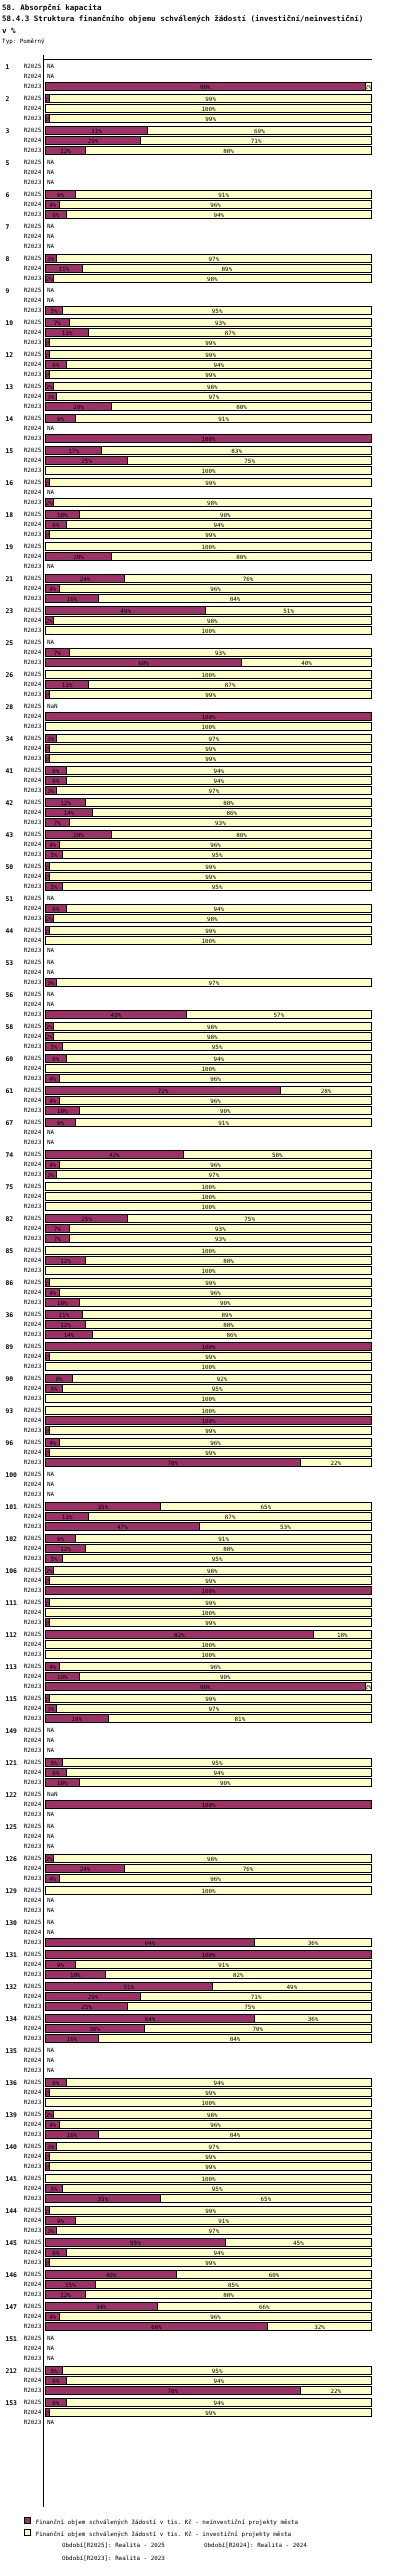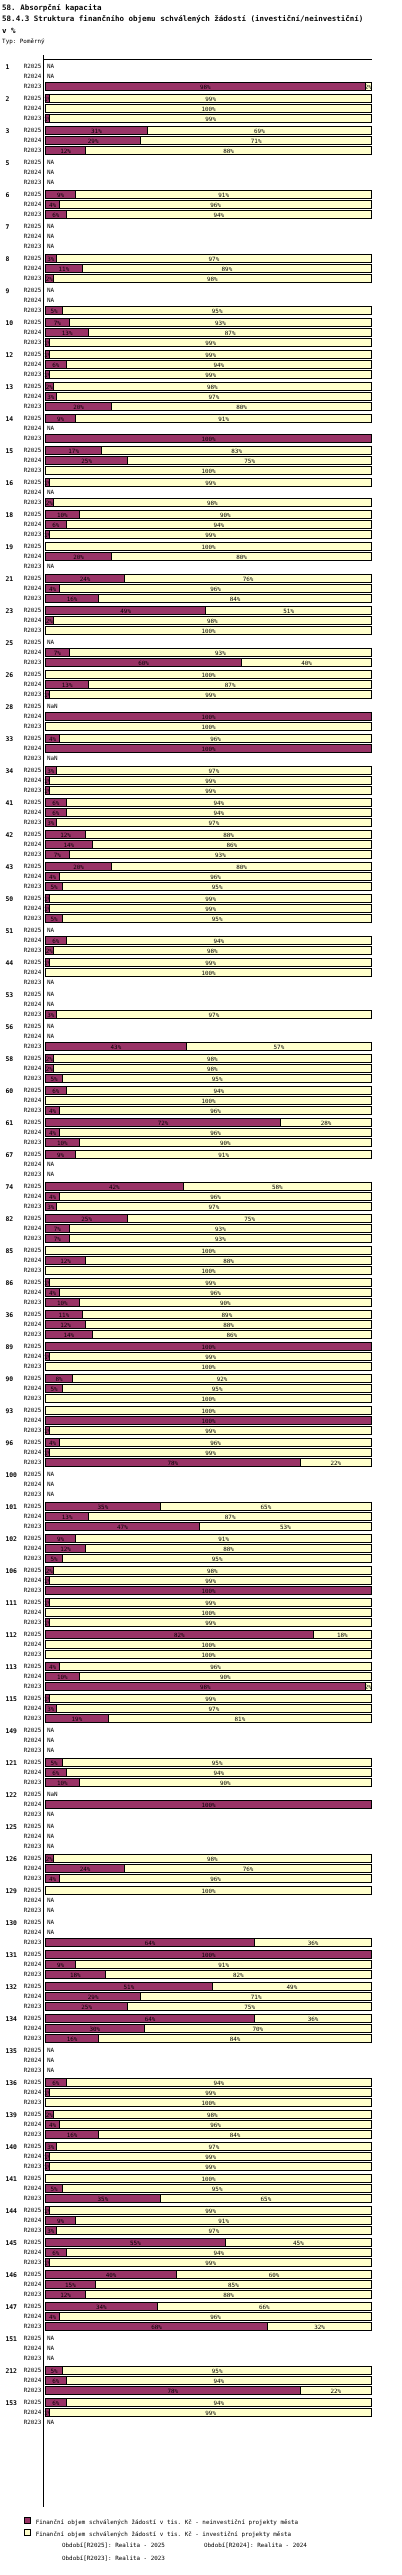--- a/index.html
+++ b/index.html
@@ -680,483 +680,484 @@
       <div class="row r2">
         <span class="plabel">R2023</span>
         <div class="bar">
           <div class="seg" style="width: 100%; background-color: rgb(255, 255, 204);">
             <span class="val">100%</span>
           </div>
         </div>
       </div>
     </div>
     <div class="group">
-      <div class="gnum">33</div>
-      <div class="row r0">
-        <span class="plabel">R2025</span>
+      <div class="gnum">34</div>
+      <div class="row r0">
+        <span class="plabel">R2025</span>
+        <div class="bar">
+          <div class="seg" style="width: 3%; background-color: rgb(153, 51, 102);">
+            <span class="val">3%</span>
+          </div>
+          <div class="seg" style="width: 97%; background-color: rgb(255, 255, 204);">
+            <span class="val">97%</span>
+          </div>
+        </div>
+      </div>
+      <div class="row r1">
+        <span class="plabel">R2024</span>
+        <div class="bar">
+          <div class="seg" style="width: 1%; background-color: rgb(153, 51, 102);">
+            <span class="val">1%</span>
+          </div>
+          <div class="seg" style="width: 99%; background-color: rgb(255, 255, 204);">
+            <span class="val">99%</span>
+          </div>
+        </div>
+      </div>
+      <div class="row r2">
+        <span class="plabel">R2023</span>
+        <div class="bar">
+          <div class="seg" style="width: 1%; background-color: rgb(153, 51, 102);">
+            <span class="val">1%</span>
+          </div>
+          <div class="seg" style="width: 99%; background-color: rgb(255, 255, 204);">
+            <span class="val">99%</span>
+          </div>
+        </div>
+      </div>
+    </div>
+    <div class="group">
+      <div class="gnum">41</div>
+      <div class="row r0">
+        <span class="plabel">R2025</span>
+        <div class="bar">
+          <div class="seg" style="width: 6%; background-color: rgb(153, 51, 102);">
+            <span class="val">6%</span>
+          </div>
+          <div class="seg" style="width: 94%; background-color: rgb(255, 255, 204);">
+            <span class="val">94%</span>
+          </div>
+        </div>
+      </div>
+      <div class="row r1">
+        <span class="plabel">R2024</span>
+        <div class="bar">
+          <div class="seg" style="width: 6%; background-color: rgb(153, 51, 102);">
+            <span class="val">6%</span>
+          </div>
+          <div class="seg" style="width: 94%; background-color: rgb(255, 255, 204);">
+            <span class="val">94%</span>
+          </div>
+        </div>
+      </div>
+      <div class="row r2">
+        <span class="plabel">R2023</span>
+        <div class="bar">
+          <div class="seg" style="width: 3%; background-color: rgb(153, 51, 102);">
+            <span class="val">3%</span>
+          </div>
+          <div class="seg" style="width: 97%; background-color: rgb(255, 255, 204);">
+            <span class="val">97%</span>
+          </div>
+        </div>
+      </div>
+    </div>
+    <div class="group">
+      <div class="gnum">42</div>
+      <div class="row r0">
+        <span class="plabel">R2025</span>
+        <div class="bar">
+          <div class="seg" style="width: 12%; background-color: rgb(153, 51, 102);">
+            <span class="val">12%</span>
+          </div>
+          <div class="seg" style="width: 88%; background-color: rgb(255, 255, 204);">
+            <span class="val">88%</span>
+          </div>
+        </div>
+      </div>
+      <div class="row r1">
+        <span class="plabel">R2024</span>
+        <div class="bar">
+          <div class="seg" style="width: 14%; background-color: rgb(153, 51, 102);">
+            <span class="val">14%</span>
+          </div>
+          <div class="seg" style="width: 86%; background-color: rgb(255, 255, 204);">
+            <span class="val">86%</span>
+          </div>
+        </div>
+      </div>
+      <div class="row r2">
+        <span class="plabel">R2023</span>
+        <div class="bar">
+          <div class="seg" style="width: 7%; background-color: rgb(153, 51, 102);">
+            <span class="val">7%</span>
+          </div>
+          <div class="seg" style="width: 93%; background-color: rgb(255, 255, 204);">
+            <span class="val">93%</span>
+          </div>
+        </div>
+      </div>
+    </div>
+    <div class="group">
+      <div class="gnum">43</div>
+      <div class="row r0">
+        <span class="plabel">R2025</span>
+        <div class="bar">
+          <div class="seg" style="width: 20%; background-color: rgb(153, 51, 102);">
+            <span class="val">20%</span>
+          </div>
+          <div class="seg" style="width: 80%; background-color: rgb(255, 255, 204);">
+            <span class="val">80%</span>
+          </div>
+        </div>
+      </div>
+      <div class="row r1">
+        <span class="plabel">R2024</span>
         <div class="bar">
           <div class="seg" style="width: 4%; background-color: rgb(153, 51, 102);">
             <span class="val">4%</span>
           </div>
           <div class="seg" style="width: 96%; background-color: rgb(255, 255, 204);">
             <span class="val">96%</span>
           </div>
         </div>
       </div>
-      <div class="row r1">
-        <span class="plabel">R2024</span>
-        <div class="bar">
-          <div class="seg" style="width: 100%; background-color: rgb(153, 51, 102);">
-            <span class="val">100%</span>
-          </div>
-        </div>
-      </div>
-      <div class="row r2">
-        <span class="plabel">R2023</span>
-        <span class="navalue">NaN</span>
-      </div>
-    </div>
-    <div class="group">
-      <div class="gnum">34</div>
-      <div class="row r0">
-        <span class="plabel">R2025</span>
+      <div class="row r2">
+        <span class="plabel">R2023</span>
+        <div class="bar">
+          <div class="seg" style="width: 5%; background-color: rgb(153, 51, 102);">
+            <span class="val">5%</span>
+          </div>
+          <div class="seg" style="width: 95%; background-color: rgb(255, 255, 204);">
+            <span class="val">95%</span>
+          </div>
+        </div>
+      </div>
+    </div>
+    <div class="group">
+      <div class="gnum">50</div>
+      <div class="row r0">
+        <span class="plabel">R2025</span>
+        <div class="bar">
+          <div class="seg" style="width: 1%; background-color: rgb(153, 51, 102);">
+            <span class="val">1%</span>
+          </div>
+          <div class="seg" style="width: 99%; background-color: rgb(255, 255, 204);">
+            <span class="val">99%</span>
+          </div>
+        </div>
+      </div>
+      <div class="row r1">
+        <span class="plabel">R2024</span>
+        <div class="bar">
+          <div class="seg" style="width: 1%; background-color: rgb(153, 51, 102);">
+            <span class="val">1%</span>
+          </div>
+          <div class="seg" style="width: 99%; background-color: rgb(255, 255, 204);">
+            <span class="val">99%</span>
+          </div>
+        </div>
+      </div>
+      <div class="row r2">
+        <span class="plabel">R2023</span>
+        <div class="bar">
+          <div class="seg" style="width: 5%; background-color: rgb(153, 51, 102);">
+            <span class="val">5%</span>
+          </div>
+          <div class="seg" style="width: 95%; background-color: rgb(255, 255, 204);">
+            <span class="val">95%</span>
+          </div>
+        </div>
+      </div>
+    </div>
+    <div class="group">
+      <div class="gnum">51</div>
+      <div class="row r0">
+        <span class="plabel">R2025</span>
+        <span class="navalue">NA</span>
+      </div>
+      <div class="row r1">
+        <span class="plabel">R2024</span>
+        <div class="bar">
+          <div class="seg" style="width: 6%; background-color: rgb(153, 51, 102);">
+            <span class="val">6%</span>
+          </div>
+          <div class="seg" style="width: 94%; background-color: rgb(255, 255, 204);">
+            <span class="val">94%</span>
+          </div>
+        </div>
+      </div>
+      <div class="row r2">
+        <span class="plabel">R2023</span>
+        <div class="bar">
+          <div class="seg" style="width: 2%; background-color: rgb(153, 51, 102);">
+            <span class="val">2%</span>
+          </div>
+          <div class="seg" style="width: 98%; background-color: rgb(255, 255, 204);">
+            <span class="val">98%</span>
+          </div>
+        </div>
+      </div>
+    </div>
+    <div class="group">
+      <div class="gnum">44</div>
+      <div class="row r0">
+        <span class="plabel">R2025</span>
+        <div class="bar">
+          <div class="seg" style="width: 1%; background-color: rgb(153, 51, 102);">
+            <span class="val">1%</span>
+          </div>
+          <div class="seg" style="width: 99%; background-color: rgb(255, 255, 204);">
+            <span class="val">99%</span>
+          </div>
+        </div>
+      </div>
+      <div class="row r1">
+        <span class="plabel">R2024</span>
+        <div class="bar">
+          <div class="seg" style="width: 100%; background-color: rgb(255, 255, 204);">
+            <span class="val">100%</span>
+          </div>
+        </div>
+      </div>
+      <div class="row r2">
+        <span class="plabel">R2023</span>
+        <span class="navalue">NA</span>
+      </div>
+    </div>
+    <div class="group">
+      <div class="gnum">53</div>
+      <div class="row r0">
+        <span class="plabel">R2025</span>
+        <span class="navalue">NA</span>
+      </div>
+      <div class="row r1">
+        <span class="plabel">R2024</span>
+        <span class="navalue">NA</span>
+      </div>
+      <div class="row r2">
+        <span class="plabel">R2023</span>
         <div class="bar">
           <div class="seg" style="width: 3%; background-color: rgb(153, 51, 102);">
             <span class="val">3%</span>
           </div>
           <div class="seg" style="width: 97%; background-color: rgb(255, 255, 204);">
             <span class="val">97%</span>
           </div>
         </div>
       </div>
-      <div class="row r1">
-        <span class="plabel">R2024</span>
-        <div class="bar">
-          <div class="seg" style="width: 1%; background-color: rgb(153, 51, 102);">
-            <span class="val">1%</span>
-          </div>
-          <div class="seg" style="width: 99%; background-color: rgb(255, 255, 204);">
-            <span class="val">99%</span>
-          </div>
-        </div>
-      </div>
-      <div class="row r2">
-        <span class="plabel">R2023</span>
-        <div class="bar">
-          <div class="seg" style="width: 1%; background-color: rgb(153, 51, 102);">
-            <span class="val">1%</span>
-          </div>
-          <div class="seg" style="width: 99%; background-color: rgb(255, 255, 204);">
-            <span class="val">99%</span>
-          </div>
-        </div>
-      </div>
-    </div>
-    <div class="group">
-      <div class="gnum">41</div>
+    </div>
+    <div class="group">
+      <div class="gnum">56</div>
+      <div class="row r0">
+        <span class="plabel">R2025</span>
+        <span class="navalue">NA</span>
+      </div>
+      <div class="row r1">
+        <span class="plabel">R2024</span>
+        <span class="navalue">NA</span>
+      </div>
+      <div class="row r2">
+        <span class="plabel">R2023</span>
+        <div class="bar">
+          <div class="seg" style="width: 43%; background-color: rgb(153, 51, 102);">
+            <span class="val">43%</span>
+          </div>
+          <div class="seg" style="width: 57%; background-color: rgb(255, 255, 204);">
+            <span class="val">57%</span>
+          </div>
+        </div>
+      </div>
+    </div>
+    <div class="group">
+      <div class="gnum">58</div>
+      <div class="row r0">
+        <span class="plabel">R2025</span>
+        <div class="bar">
+          <div class="seg" style="width: 2%; background-color: rgb(153, 51, 102);">
+            <span class="val">2%</span>
+          </div>
+          <div class="seg" style="width: 98%; background-color: rgb(255, 255, 204);">
+            <span class="val">98%</span>
+          </div>
+        </div>
+      </div>
+      <div class="row r1">
+        <span class="plabel">R2024</span>
+        <div class="bar">
+          <div class="seg" style="width: 2%; background-color: rgb(153, 51, 102);">
+            <span class="val">2%</span>
+          </div>
+          <div class="seg" style="width: 98%; background-color: rgb(255, 255, 204);">
+            <span class="val">98%</span>
+          </div>
+        </div>
+      </div>
+      <div class="row r2">
+        <span class="plabel">R2023</span>
+        <div class="bar">
+          <div class="seg" style="width: 5%; background-color: rgb(153, 51, 102);">
+            <span class="val">5%</span>
+          </div>
+          <div class="seg" style="width: 95%; background-color: rgb(255, 255, 204);">
+            <span class="val">95%</span>
+          </div>
+        </div>
+      </div>
+    </div>
+    <div class="group">
+      <div class="gnum">60</div>
       <div class="row r0">
         <span class="plabel">R2025</span>
         <div class="bar">
           <div class="seg" style="width: 6%; background-color: rgb(153, 51, 102);">
             <span class="val">6%</span>
           </div>
           <div class="seg" style="width: 94%; background-color: rgb(255, 255, 204);">
             <span class="val">94%</span>
           </div>
         </div>
       </div>
       <div class="row r1">
         <span class="plabel">R2024</span>
         <div class="bar">
-          <div class="seg" style="width: 6%; background-color: rgb(153, 51, 102);">
-            <span class="val">6%</span>
-          </div>
-          <div class="seg" style="width: 94%; background-color: rgb(255, 255, 204);">
-            <span class="val">94%</span>
+          <div class="seg" style="width: 100%; background-color: rgb(255, 255, 204);">
+            <span class="val">100%</span>
+          </div>
+        </div>
+      </div>
+      <div class="row r2">
+        <span class="plabel">R2023</span>
+        <div class="bar">
+          <div class="seg" style="width: 4%; background-color: rgb(153, 51, 102);">
+            <span class="val">4%</span>
+          </div>
+          <div class="seg" style="width: 96%; background-color: rgb(255, 255, 204);">
+            <span class="val">96%</span>
+          </div>
+        </div>
+      </div>
+    </div>
+    <div class="group">
+      <div class="gnum">61</div>
+      <div class="row r0">
+        <span class="plabel">R2025</span>
+        <div class="bar">
+          <div class="seg" style="width: 72%; background-color: rgb(153, 51, 102);">
+            <span class="val">72%</span>
+          </div>
+          <div class="seg" style="width: 28%; background-color: rgb(255, 255, 204);">
+            <span class="val">28%</span>
+          </div>
+        </div>
+      </div>
+      <div class="row r1">
+        <span class="plabel">R2024</span>
+        <div class="bar">
+          <div class="seg" style="width: 4%; background-color: rgb(153, 51, 102);">
+            <span class="val">4%</span>
+          </div>
+          <div class="seg" style="width: 96%; background-color: rgb(255, 255, 204);">
+            <span class="val">96%</span>
+          </div>
+        </div>
+      </div>
+      <div class="row r2">
+        <span class="plabel">R2023</span>
+        <div class="bar">
+          <div class="seg" style="width: 10%; background-color: rgb(153, 51, 102);">
+            <span class="val">10%</span>
+          </div>
+          <div class="seg" style="width: 90%; background-color: rgb(255, 255, 204);">
+            <span class="val">90%</span>
+          </div>
+        </div>
+      </div>
+    </div>
+    <div class="group">
+      <div class="gnum">67</div>
+      <div class="row r0">
+        <span class="plabel">R2025</span>
+        <div class="bar">
+          <div class="seg" style="width: 9%; background-color: rgb(153, 51, 102);">
+            <span class="val">9%</span>
+          </div>
+          <div class="seg" style="width: 91%; background-color: rgb(255, 255, 204);">
+            <span class="val">91%</span>
+          </div>
+        </div>
+      </div>
+      <div class="row r1">
+        <span class="plabel">R2024</span>
+        <span class="navalue">NA</span>
+      </div>
+      <div class="row r2">
+        <span class="plabel">R2023</span>
+        <span class="navalue">NA</span>
+      </div>
+    </div>
+    <div class="group">
+      <div class="gnum">74</div>
+      <div class="row r0">
+        <span class="plabel">R2025</span>
+        <div class="bar">
+          <div class="seg" style="width: 42%; background-color: rgb(153, 51, 102);">
+            <span class="val">42%</span>
+          </div>
+          <div class="seg" style="width: 58%; background-color: rgb(255, 255, 204);">
+            <span class="val">58%</span>
+          </div>
+        </div>
+      </div>
+      <div class="row r1">
+        <span class="plabel">R2024</span>
+        <div class="bar">
+          <div class="seg" style="width: 4%; background-color: rgb(153, 51, 102);">
+            <span class="val">4%</span>
+          </div>
+          <div class="seg" style="width: 96%; background-color: rgb(255, 255, 204);">
+            <span class="val">96%</span>
           </div>
         </div>
       </div>
       <div class="row r2">
         <span class="plabel">R2023</span>
         <div class="bar">
           <div class="seg" style="width: 3%; background-color: rgb(153, 51, 102);">
             <span class="val">3%</span>
           </div>
           <div class="seg" style="width: 97%; background-color: rgb(255, 255, 204);">
             <span class="val">97%</span>
           </div>
         </div>
       </div>
     </div>
     <div class="group">
-      <div class="gnum">42</div>
-      <div class="row r0">
-        <span class="plabel">R2025</span>
-        <div class="bar">
-          <div class="seg" style="width: 12%; background-color: rgb(153, 51, 102);">
-            <span class="val">12%</span>
-          </div>
-          <div class="seg" style="width: 88%; background-color: rgb(255, 255, 204);">
-            <span class="val">88%</span>
-          </div>
-        </div>
-      </div>
-      <div class="row r1">
-        <span class="plabel">R2024</span>
-        <div class="bar">
-          <div class="seg" style="width: 14%; background-color: rgb(153, 51, 102);">
-            <span class="val">14%</span>
-          </div>
-          <div class="seg" style="width: 86%; background-color: rgb(255, 255, 204);">
-            <span class="val">86%</span>
-          </div>
-        </div>
-      </div>
-      <div class="row r2">
-        <span class="plabel">R2023</span>
-        <div class="bar">
-          <div class="seg" style="width: 7%; background-color: rgb(153, 51, 102);">
-            <span class="val">7%</span>
-          </div>
-          <div class="seg" style="width: 93%; background-color: rgb(255, 255, 204);">
-            <span class="val">93%</span>
-          </div>
-        </div>
-      </div>
-    </div>
-    <div class="group">
-      <div class="gnum">43</div>
-      <div class="row r0">
-        <span class="plabel">R2025</span>
-        <div class="bar">
-          <div class="seg" style="width: 20%; background-color: rgb(153, 51, 102);">
-            <span class="val">20%</span>
-          </div>
-          <div class="seg" style="width: 80%; background-color: rgb(255, 255, 204);">
-            <span class="val">80%</span>
-          </div>
-        </div>
-      </div>
-      <div class="row r1">
-        <span class="plabel">R2024</span>
-        <div class="bar">
-          <div class="seg" style="width: 4%; background-color: rgb(153, 51, 102);">
-            <span class="val">4%</span>
-          </div>
-          <div class="seg" style="width: 96%; background-color: rgb(255, 255, 204);">
-            <span class="val">96%</span>
-          </div>
-        </div>
-      </div>
-      <div class="row r2">
-        <span class="plabel">R2023</span>
-        <div class="bar">
-          <div class="seg" style="width: 5%; background-color: rgb(153, 51, 102);">
-            <span class="val">5%</span>
-          </div>
-          <div class="seg" style="width: 95%; background-color: rgb(255, 255, 204);">
-            <span class="val">95%</span>
-          </div>
-        </div>
-      </div>
-    </div>
-    <div class="group">
-      <div class="gnum">50</div>
-      <div class="row r0">
-        <span class="plabel">R2025</span>
-        <div class="bar">
-          <div class="seg" style="width: 1%; background-color: rgb(153, 51, 102);">
-            <span class="val">1%</span>
-          </div>
-          <div class="seg" style="width: 99%; background-color: rgb(255, 255, 204);">
-            <span class="val">99%</span>
-          </div>
-        </div>
-      </div>
-      <div class="row r1">
-        <span class="plabel">R2024</span>
-        <div class="bar">
-          <div class="seg" style="width: 1%; background-color: rgb(153, 51, 102);">
-            <span class="val">1%</span>
-          </div>
-          <div class="seg" style="width: 99%; background-color: rgb(255, 255, 204);">
-            <span class="val">99%</span>
-          </div>
-        </div>
-      </div>
-      <div class="row r2">
-        <span class="plabel">R2023</span>
-        <div class="bar">
-          <div class="seg" style="width: 5%; background-color: rgb(153, 51, 102);">
-            <span class="val">5%</span>
-          </div>
-          <div class="seg" style="width: 95%; background-color: rgb(255, 255, 204);">
-            <span class="val">95%</span>
-          </div>
-        </div>
-      </div>
-    </div>
-    <div class="group">
-      <div class="gnum">51</div>
-      <div class="row r0">
-        <span class="plabel">R2025</span>
-        <span class="navalue">NA</span>
-      </div>
-      <div class="row r1">
-        <span class="plabel">R2024</span>
-        <div class="bar">
-          <div class="seg" style="width: 6%; background-color: rgb(153, 51, 102);">
-            <span class="val">6%</span>
-          </div>
-          <div class="seg" style="width: 94%; background-color: rgb(255, 255, 204);">
-            <span class="val">94%</span>
-          </div>
-        </div>
-      </div>
-      <div class="row r2">
-        <span class="plabel">R2023</span>
-        <div class="bar">
-          <div class="seg" style="width: 2%; background-color: rgb(153, 51, 102);">
-            <span class="val">2%</span>
-          </div>
-          <div class="seg" style="width: 98%; background-color: rgb(255, 255, 204);">
-            <span class="val">98%</span>
-          </div>
-        </div>
-      </div>
-    </div>
-    <div class="group">
-      <div class="gnum">44</div>
-      <div class="row r0">
-        <span class="plabel">R2025</span>
-        <div class="bar">
-          <div class="seg" style="width: 1%; background-color: rgb(153, 51, 102);">
-            <span class="val">1%</span>
-          </div>
-          <div class="seg" style="width: 99%; background-color: rgb(255, 255, 204);">
-            <span class="val">99%</span>
-          </div>
-        </div>
-      </div>
-      <div class="row r1">
-        <span class="plabel">R2024</span>
+      <div class="gnum">75</div>
+      <div class="row r0">
+        <span class="plabel">R2025</span>
         <div class="bar">
           <div class="seg" style="width: 100%; background-color: rgb(255, 255, 204);">
             <span class="val">100%</span>
           </div>
         </div>
       </div>
-      <div class="row r2">
-        <span class="plabel">R2023</span>
-        <span class="navalue">NA</span>
-      </div>
-    </div>
-    <div class="group">
-      <div class="gnum">53</div>
-      <div class="row r0">
-        <span class="plabel">R2025</span>
-        <span class="navalue">NA</span>
-      </div>
-      <div class="row r1">
-        <span class="plabel">R2024</span>
-        <span class="navalue">NA</span>
-      </div>
-      <div class="row r2">
-        <span class="plabel">R2023</span>
-        <div class="bar">
-          <div class="seg" style="width: 3%; background-color: rgb(153, 51, 102);">
-            <span class="val">3%</span>
-          </div>
-          <div class="seg" style="width: 97%; background-color: rgb(255, 255, 204);">
-            <span class="val">97%</span>
-          </div>
-        </div>
-      </div>
-    </div>
-    <div class="group">
-      <div class="gnum">56</div>
-      <div class="row r0">
-        <span class="plabel">R2025</span>
-        <span class="navalue">NA</span>
-      </div>
-      <div class="row r1">
-        <span class="plabel">R2024</span>
-        <span class="navalue">NA</span>
-      </div>
-      <div class="row r2">
-        <span class="plabel">R2023</span>
-        <div class="bar">
-          <div class="seg" style="width: 43%; background-color: rgb(153, 51, 102);">
-            <span class="val">43%</span>
-          </div>
-          <div class="seg" style="width: 57%; background-color: rgb(255, 255, 204);">
-            <span class="val">57%</span>
-          </div>
-        </div>
-      </div>
-    </div>
-    <div class="group">
-      <div class="gnum">58</div>
-      <div class="row r0">
-        <span class="plabel">R2025</span>
-        <div class="bar">
-          <div class="seg" style="width: 2%; background-color: rgb(153, 51, 102);">
-            <span class="val">2%</span>
-          </div>
-          <div class="seg" style="width: 98%; background-color: rgb(255, 255, 204);">
-            <span class="val">98%</span>
-          </div>
-        </div>
-      </div>
-      <div class="row r1">
-        <span class="plabel">R2024</span>
-        <div class="bar">
-          <div class="seg" style="width: 2%; background-color: rgb(153, 51, 102);">
-            <span class="val">2%</span>
-          </div>
-          <div class="seg" style="width: 98%; background-color: rgb(255, 255, 204);">
-            <span class="val">98%</span>
-          </div>
-        </div>
-      </div>
-      <div class="row r2">
-        <span class="plabel">R2023</span>
-        <div class="bar">
-          <div class="seg" style="width: 5%; background-color: rgb(153, 51, 102);">
-            <span class="val">5%</span>
-          </div>
-          <div class="seg" style="width: 95%; background-color: rgb(255, 255, 204);">
-            <span class="val">95%</span>
-          </div>
-        </div>
-      </div>
-    </div>
-    <div class="group">
-      <div class="gnum">60</div>
-      <div class="row r0">
-        <span class="plabel">R2025</span>
-        <div class="bar">
-          <div class="seg" style="width: 6%; background-color: rgb(153, 51, 102);">
-            <span class="val">6%</span>
-          </div>
-          <div class="seg" style="width: 94%; background-color: rgb(255, 255, 204);">
-            <span class="val">94%</span>
-          </div>
-        </div>
-      </div>
       <div class="row r1">
         <span class="plabel">R2024</span>
         <div class="bar">
           <div class="seg" style="width: 100%; background-color: rgb(255, 255, 204);">
             <span class="val">100%</span>
           </div>
         </div>
       </div>
       <div class="row r2">
         <span class="plabel">R2023</span>
         <div class="bar">
-          <div class="seg" style="width: 4%; background-color: rgb(153, 51, 102);">
-            <span class="val">4%</span>
-          </div>
-          <div class="seg" style="width: 96%; background-color: rgb(255, 255, 204);">
-            <span class="val">96%</span>
-          </div>
-        </div>
-      </div>
-    </div>
-    <div class="group">
-      <div class="gnum">61</div>
-      <div class="row r0">
-        <span class="plabel">R2025</span>
-        <div class="bar">
-          <div class="seg" style="width: 72%; background-color: rgb(153, 51, 102);">
-            <span class="val">72%</span>
-          </div>
-          <div class="seg" style="width: 28%; background-color: rgb(255, 255, 204);">
-            <span class="val">28%</span>
-          </div>
-        </div>
-      </div>
-      <div class="row r1">
-        <span class="plabel">R2024</span>
-        <div class="bar">
-          <div class="seg" style="width: 4%; background-color: rgb(153, 51, 102);">
-            <span class="val">4%</span>
-          </div>
-          <div class="seg" style="width: 96%; background-color: rgb(255, 255, 204);">
-            <span class="val">96%</span>
-          </div>
-        </div>
-      </div>
-      <div class="row r2">
-        <span class="plabel">R2023</span>
-        <div class="bar">
-          <div class="seg" style="width: 10%; background-color: rgb(153, 51, 102);">
-            <span class="val">10%</span>
-          </div>
-          <div class="seg" style="width: 90%; background-color: rgb(255, 255, 204);">
-            <span class="val">90%</span>
-          </div>
-        </div>
-      </div>
-    </div>
-    <div class="group">
-      <div class="gnum">67</div>
-      <div class="row r0">
-        <span class="plabel">R2025</span>
-        <div class="bar">
-          <div class="seg" style="width: 9%; background-color: rgb(153, 51, 102);">
-            <span class="val">9%</span>
-          </div>
-          <div class="seg" style="width: 91%; background-color: rgb(255, 255, 204);">
-            <span class="val">91%</span>
-          </div>
-        </div>
-      </div>
-      <div class="row r1">
-        <span class="plabel">R2024</span>
-        <span class="navalue">NA</span>
-      </div>
-      <div class="row r2">
-        <span class="plabel">R2023</span>
-        <span class="navalue">NA</span>
-      </div>
-    </div>
-    <div class="group">
-      <div class="gnum">74</div>
-      <div class="row r0">
-        <span class="plabel">R2025</span>
-        <div class="bar">
-          <div class="seg" style="width: 42%; background-color: rgb(153, 51, 102);">
-            <span class="val">42%</span>
-          </div>
-          <div class="seg" style="width: 58%; background-color: rgb(255, 255, 204);">
-            <span class="val">58%</span>
-          </div>
-        </div>
-      </div>
-      <div class="row r1">
-        <span class="plabel">R2024</span>
-        <div class="bar">
-          <div class="seg" style="width: 4%; background-color: rgb(153, 51, 102);">
-            <span class="val">4%</span>
-          </div>
-          <div class="seg" style="width: 96%; background-color: rgb(255, 255, 204);">
-            <span class="val">96%</span>
-          </div>
-        </div>
-      </div>
-      <div class="row r2">
-        <span class="plabel">R2023</span>
-        <div class="bar">
-          <div class="seg" style="width: 3%; background-color: rgb(153, 51, 102);">
-            <span class="val">3%</span>
-          </div>
-          <div class="seg" style="width: 97%; background-color: rgb(255, 255, 204);">
-            <span class="val">97%</span>
+          <div class="seg" style="width: 100%; background-color: rgb(255, 255, 204);">
+            <span class="val">100%</span>
           </div>
         </div>
       </div>
     </div>
     <div class="group">
       <div class="gnum">82</div>
       <div class="row r0">
         <span class="plabel">R2025</span>
         <div class="bar">
           <div class="seg" style="width: 25%; background-color: rgb(153, 51, 102);">

